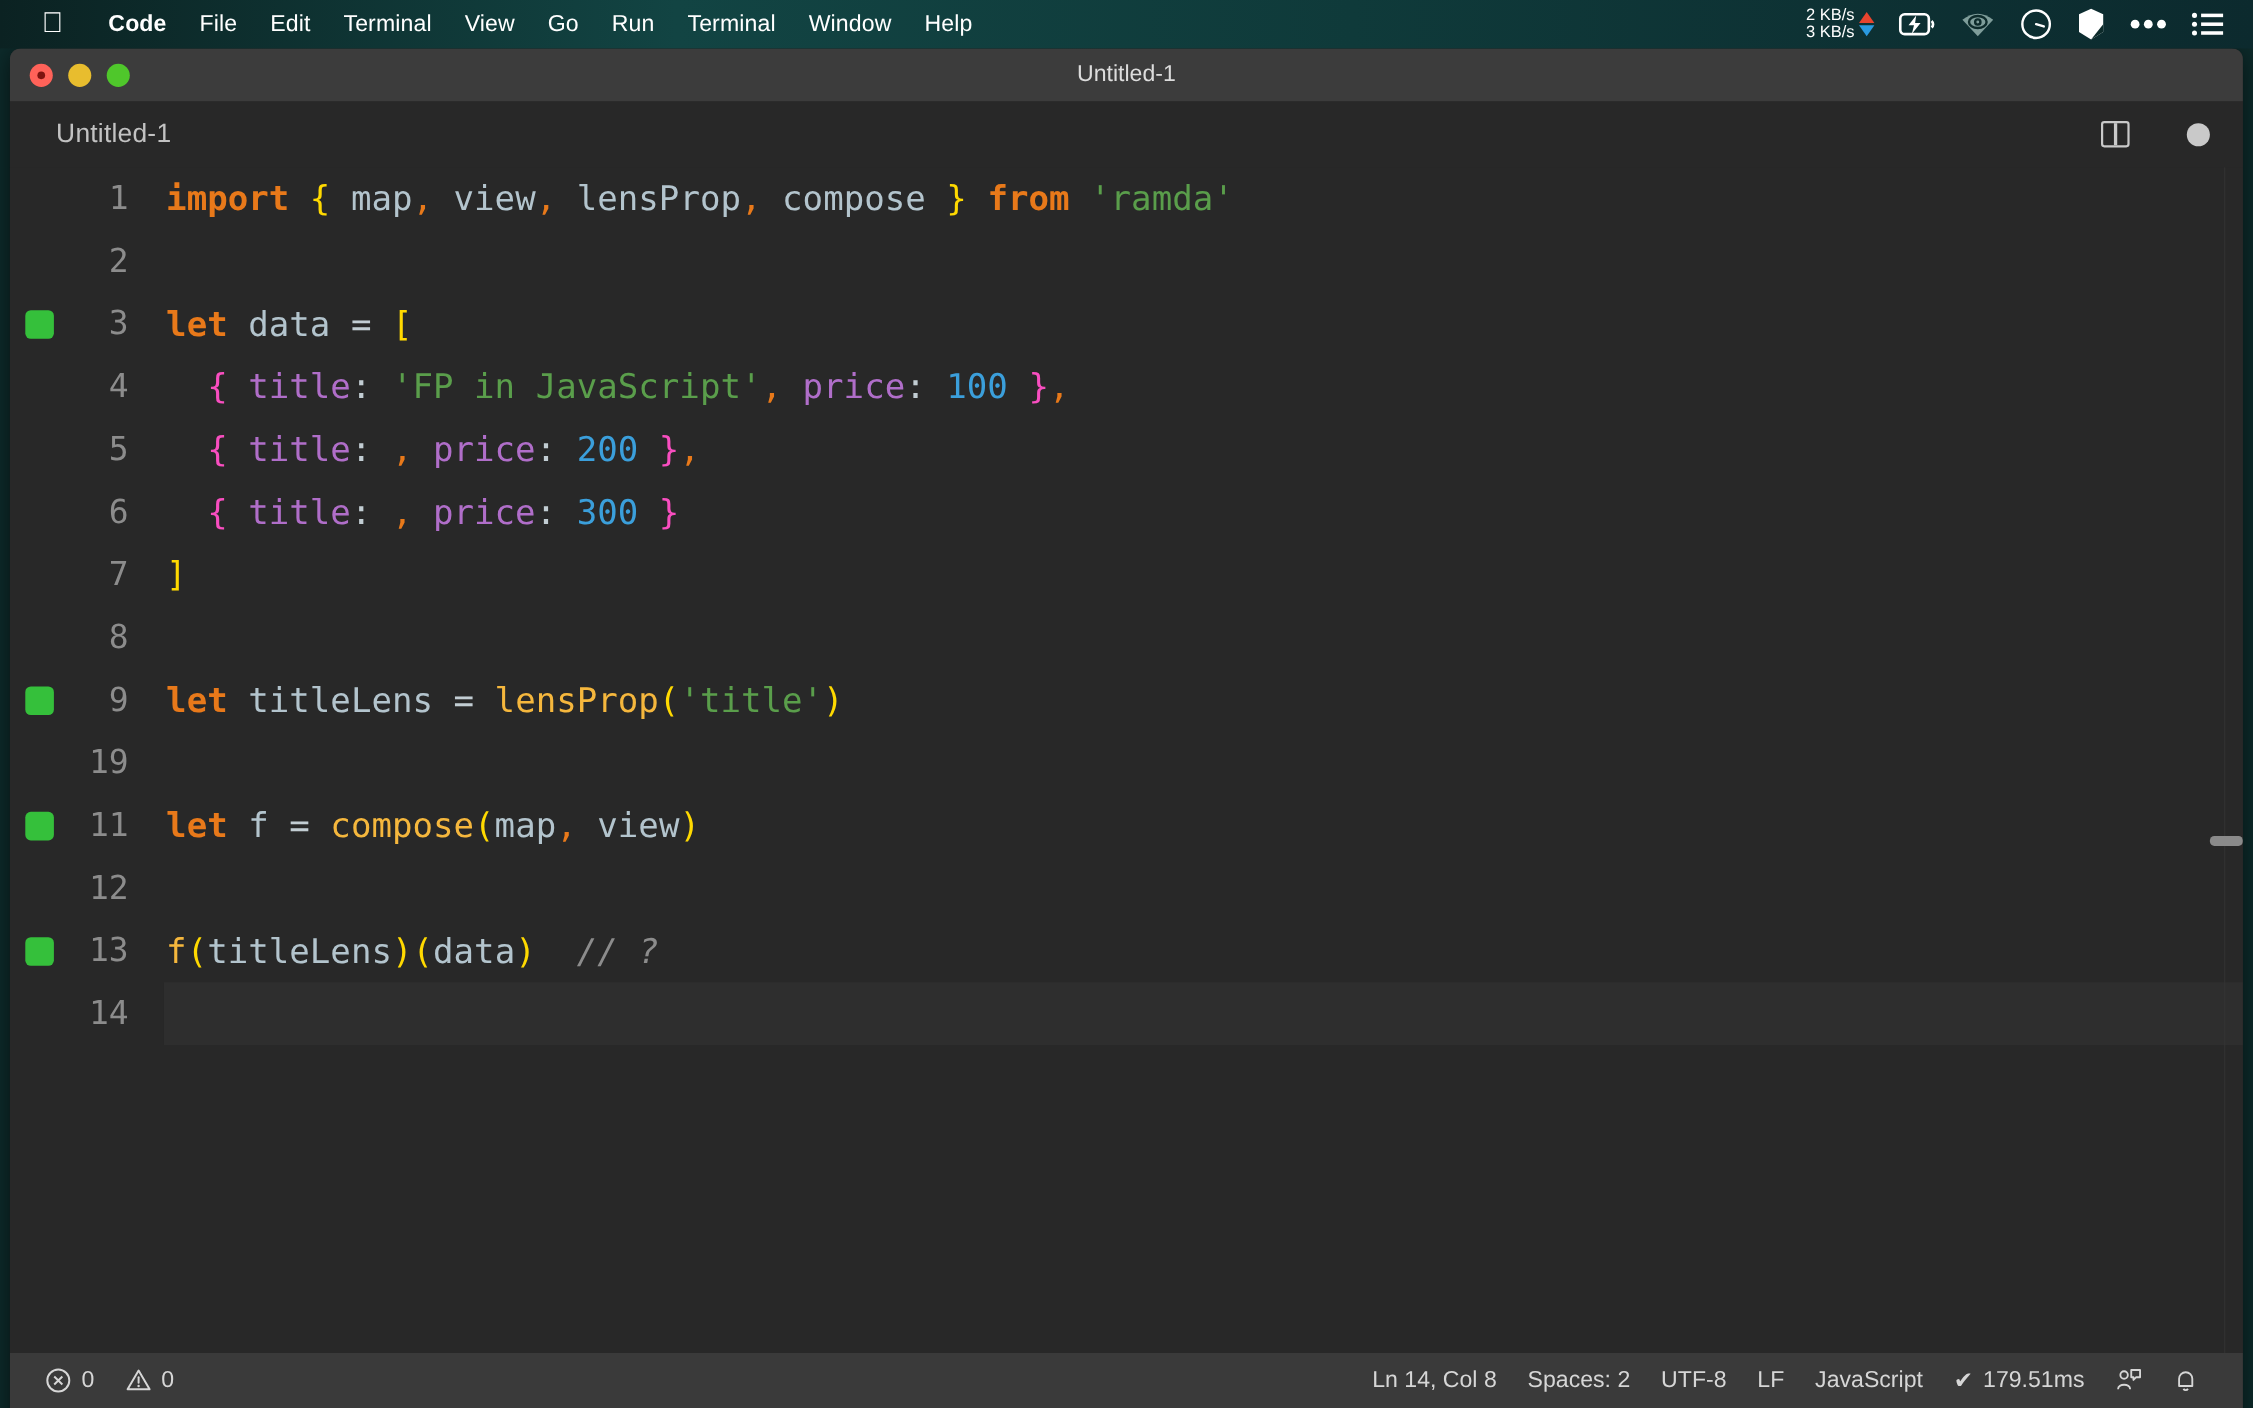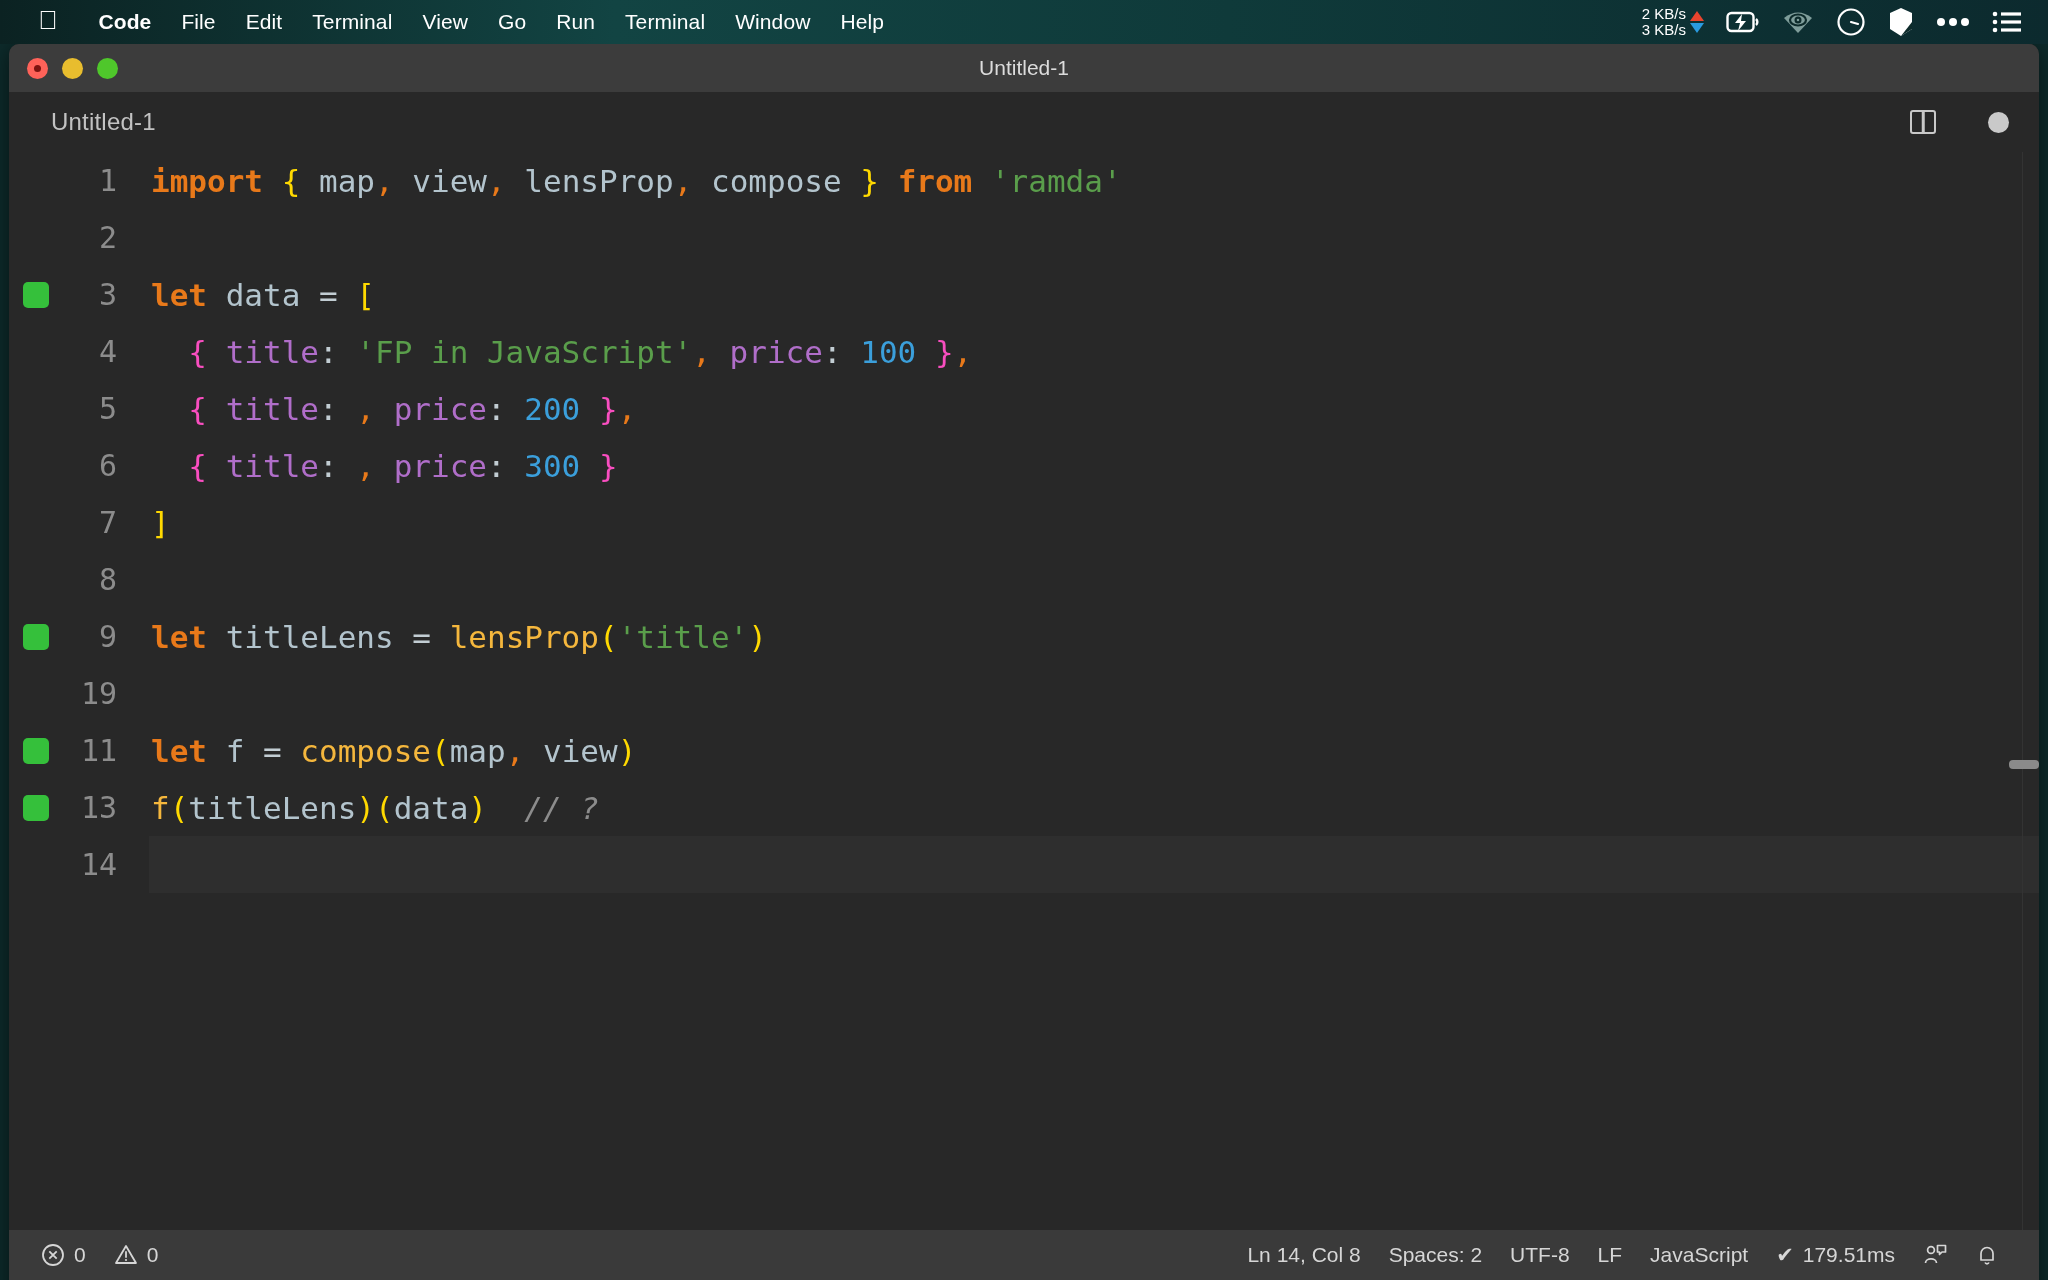--- a/index.html
+++ b/index.html
@@ -419,20 +419,24 @@
       <span class="lineno">19</span>
       <span class="lc"></span>
     </div>
 
     <div class="code-line">
       <span class="gutter-mark"></span>
       <span class="lineno">11</span>
       <span class="lc"><span class="t-kw">let</span><span class="t-id"> f </span><span class="t-op">= </span><span class="t-fn">compose</span><span class="t-paren">(</span><span class="t-id">map</span><span class="t-comma">,</span><span class="t-id"> view</span><span class="t-paren">)</span></span>
     </div>
 
+    <div class="code-line">
+      <span class="lineno">12</span>
+      <span class="lc"></span>
+    </div>
 
     <div class="code-line">
       <span class="gutter-mark"></span>
       <span class="lineno">13</span>
       <span class="lc"><span class="t-fn">f</span><span class="t-paren">(</span><span class="t-id">titleLens</span><span class="t-paren">)</span><span class="t-paren">(</span><span class="t-id">data</span><span class="t-paren">)</span><span class="t-comment">  // ? </span></span>
     </div>
 
     <div class="code-line active">
       <span class="lineno">14</span>
       <span class="lc"></span>

